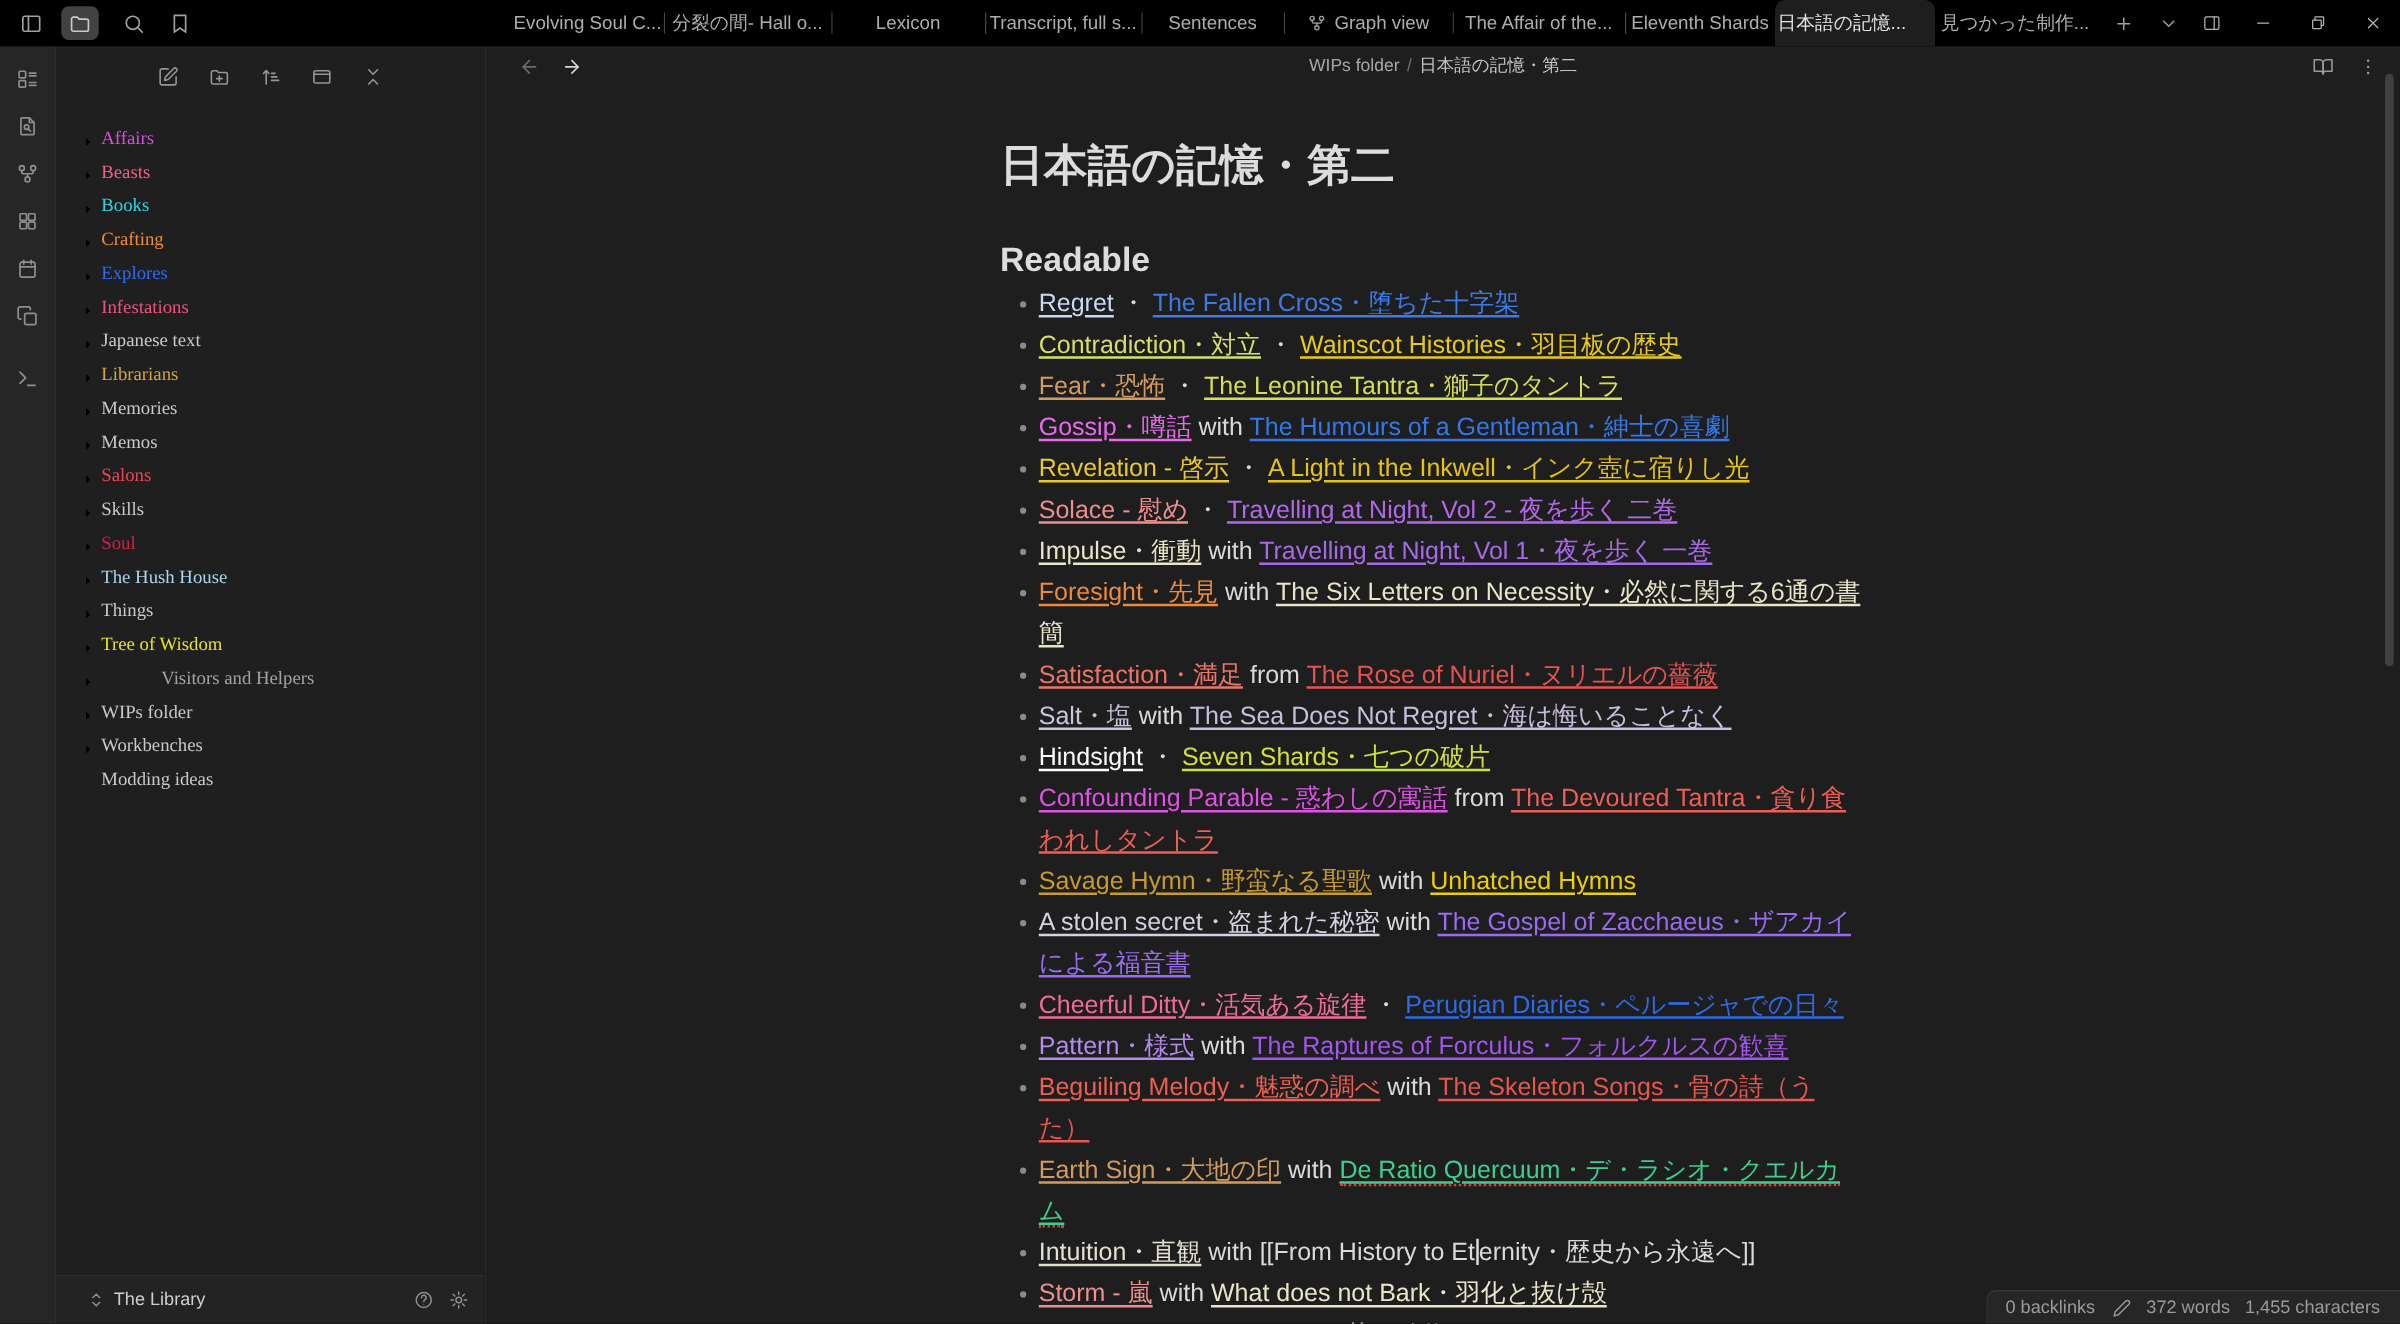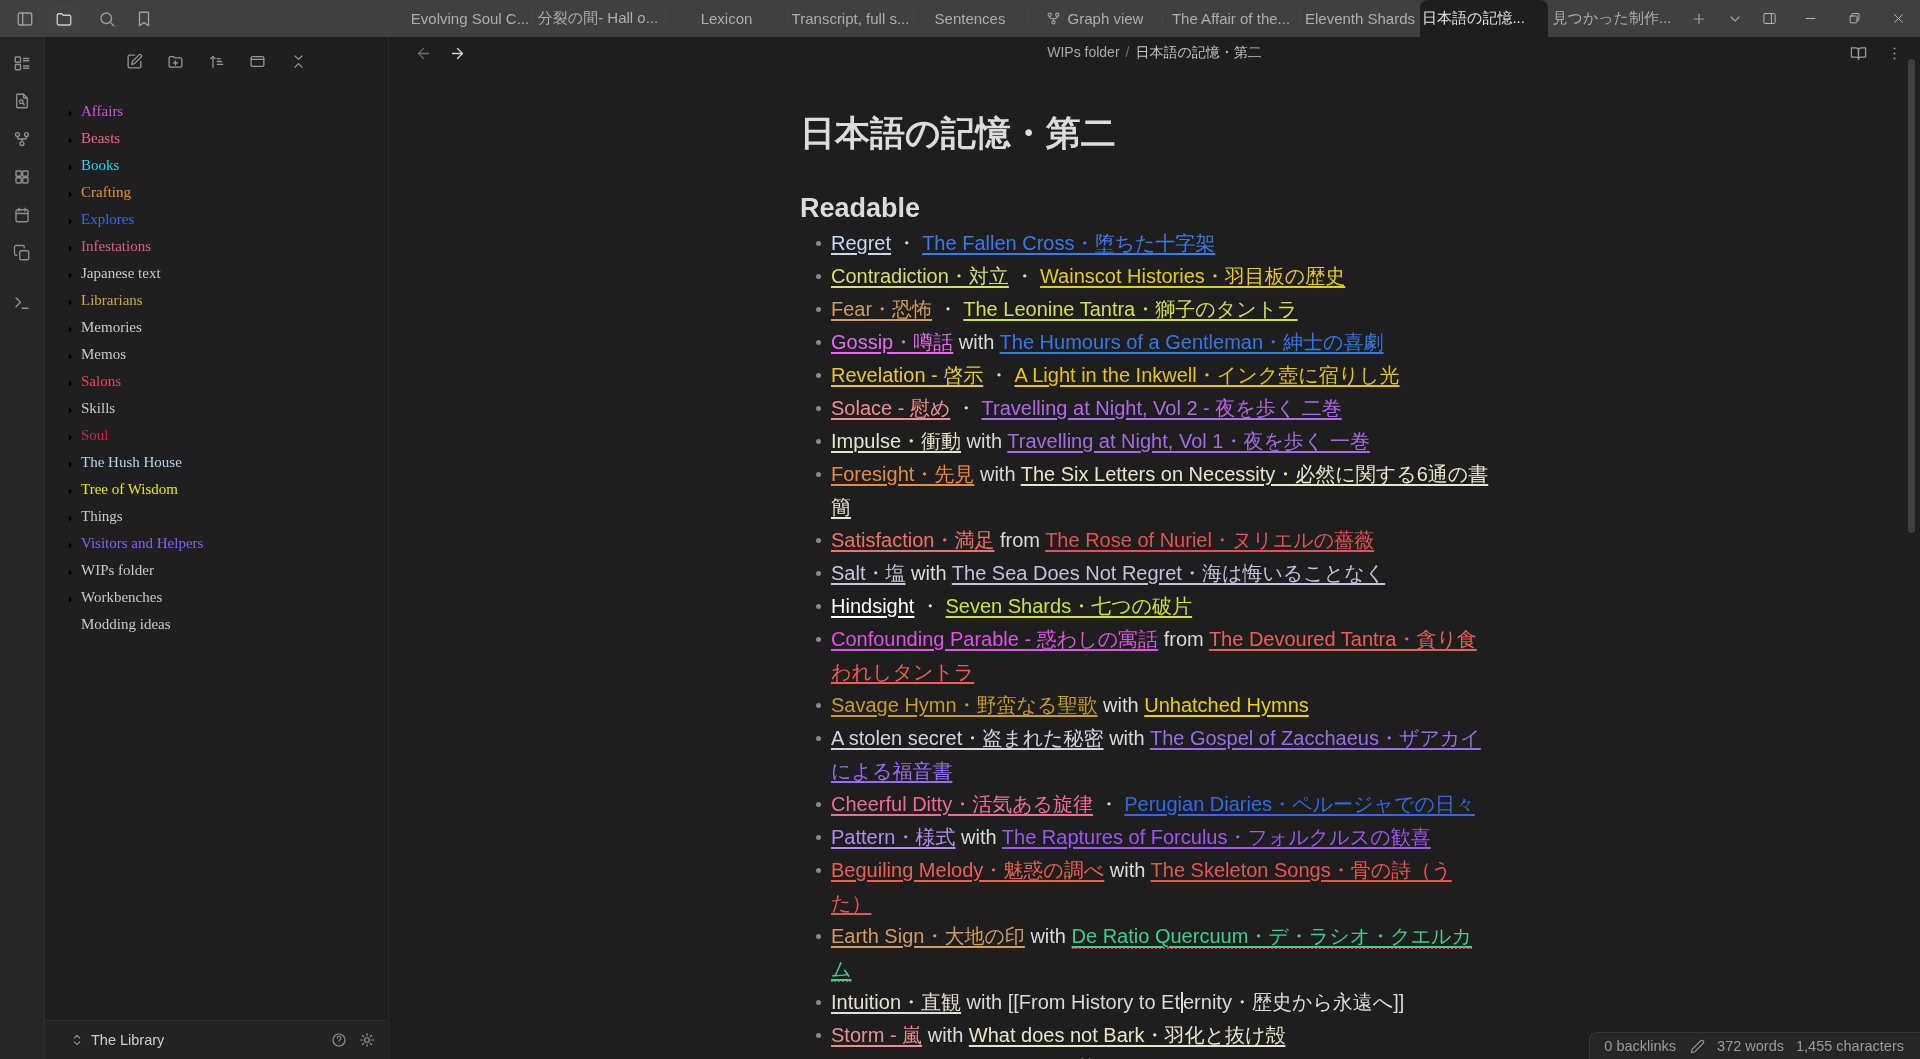--- a/index.html
+++ b/index.html
@@ -3,21 +3,21 @@
 <meta charset="utf-8">
 <style>
   html,body{margin:0;padding:0;background:#111;}
   .app{position:relative;width:1920px;height:1059px;overflow:hidden;background:#1e1e1e;
        font-family:"Liberation Sans","DejaVu Sans",sans-serif;color:#dadada;
        -webkit-font-smoothing:antialiased;}
   .icn{display:inline-flex;align-items:center;justify-content:center;line-height:0;}
   .icn svg{width:18px;height:18px;stroke:currentColor;fill:none;stroke-width:1.8;stroke-linecap:round;stroke-linejoin:round;}
 
   
-  .titlebar{position:absolute;top:0;left:0;right:0;height:37px;background:#404040;z-index:5;}
+  .titlebar{position:absolute;top:0;left:0;right:0;height:37px;background:#000000;z-index:5;}
   .tb-left{position:absolute;left:0;top:0;height:37px;display:flex;align-items:center;color:#9f9f9f;}
   .tb-btn{display:flex;align-items:center;justify-content:center;width:30px;height:27px;border-radius:6px;cursor:pointer;}
   .tb-toggle{position:absolute;left:10px;top:5px;}
   .tb-files{position:absolute;left:49px;top:5px;background:#424242;color:#c9c9c9;}
   .tb-search{position:absolute;left:92px;top:5px;}
   .tb-bookmark{position:absolute;left:129px;top:5px;}
   .tabs{position:absolute;left:409px;top:0;height:37px;display:flex;}
   .tab{position:relative;display:flex;align-items:center;justify-content:center;gap:7px;
        height:37px;font-size:15px;color:#adadad;white-space:nowrap;overflow:hidden;cursor:pointer;}
   .tab:not(.active)+.tab:not(.active)::before{content:'';position:absolute;left:0;top:10px;bottom:10px;width:1px;background:#474747;}
@@ -440,37 +440,37 @@
             </svg>
           </span>
           <span class="t-label" style="color: rgb(167, 215, 238);">The Hush House</span>
         </div>
         <div class="tree-item">
           <span class="chev">
             <svg viewBox="0 0 24 24">
               <polyline points="9 6 15 12 9 18"></polyline>
             </svg>
           </span>
+          <span class="t-label" style="color: rgb(201, 201, 201);">Things</span>
+        </div>
+        <div class="tree-item">
+          <span class="chev">
+            <svg viewBox="0 0 24 24">
+              <polyline points="9 6 15 12 9 18"></polyline>
+            </svg>
+          </span>
           <span class="t-label" style="color: rgb(231, 226, 46);">Tree of Wisdom</span>
         </div>
         <div class="tree-item">
           <span class="chev">
             <svg viewBox="0 0 24 24">
               <polyline points="9 6 15 12 9 18"></polyline>
             </svg>
           </span>
-          <span class="t-label" style="color: rgb(201, 201, 201);">Things</span>
-        </div>
-        <div class="tree-item">
-          <span class="chev">
-            <svg viewBox="0 0 24 24">
-              <polyline points="9 6 15 12 9 18"></polyline>
-            </svg>
-          </span>
-          <span class="t-label" style="color: #8b5cf6;">Visitors and Helpers</span>
+          <span class="t-label" style="color: #a3a3a3; margin-left: 48px;">Visitors and Helpers</span>
         </div>
         <div class="tree-item">
           <span class="chev">
             <svg viewBox="0 0 24 24">
               <polyline points="9 6 15 12 9 18"></polyline>
             </svg>
           </span>
           <span class="t-label" style="color: rgb(201, 201, 201);">WIPs folder</span>
         </div>
         <div class="tree-item">

